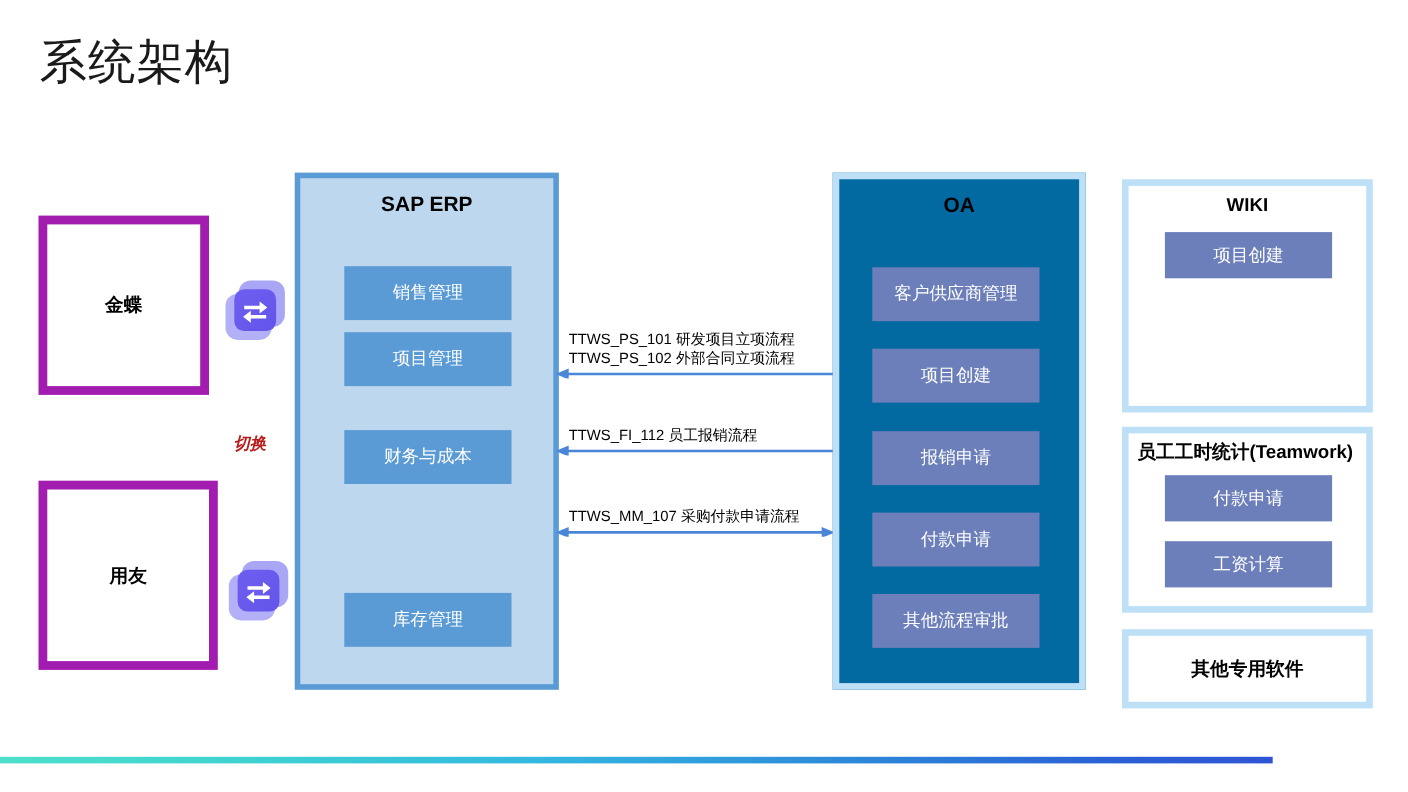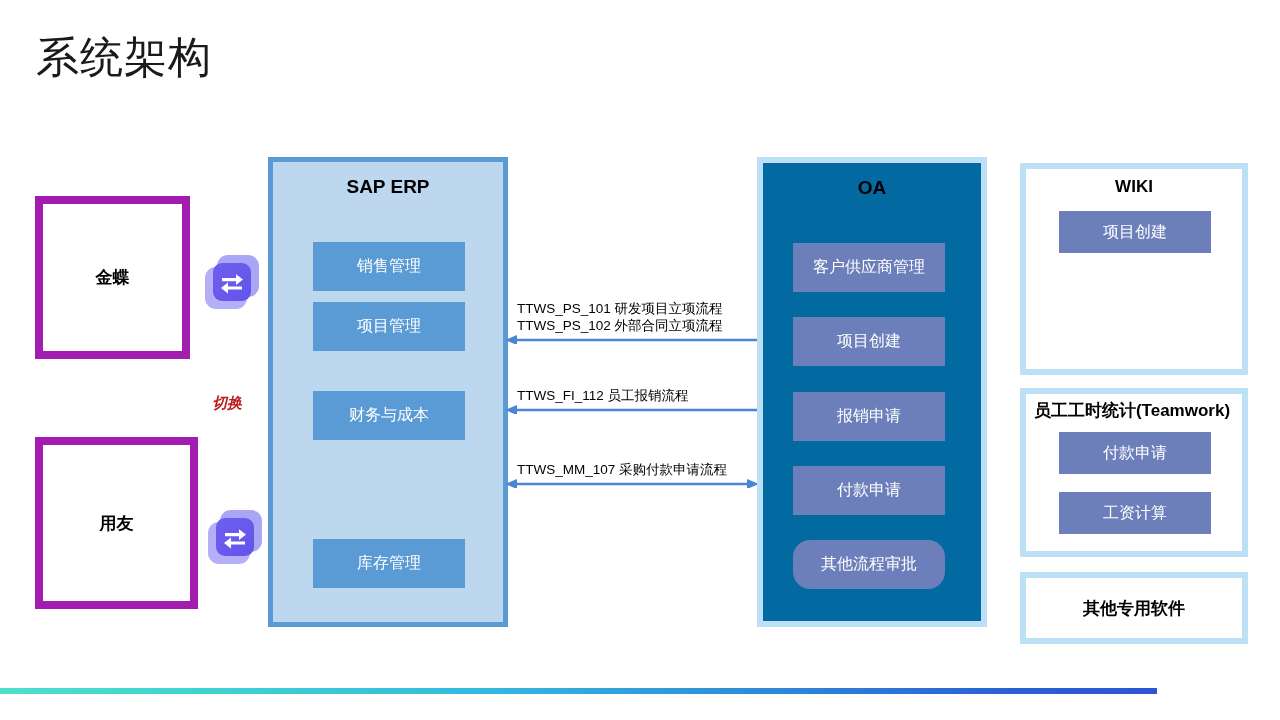--- a/index.html
+++ b/index.html
@@ -358,21 +358,21 @@
   </div>
 </div>
 
 <div class="panel" id="oa-panel">
   <div id="oa-title">OA</div>
 
   <div class="oa-module" style="top:80px;">客户供应商管理</div>
   <div class="oa-module" style="top:154px;">项目创建</div>
   <div class="oa-module" style="top:229px;">报销申请</div>
   <div class="oa-module" style="top:303px;">付款申请</div>
-  <div class="oa-module" style="top:377px;border-radius:17px;">其他流程审批</div>
+  <div class="oa-module" style="top:377px;">其他流程审批</div>
 </div>
 
 <div class="panel" id="wiki-panel">
   <div id="wiki-title">WIKI</div>
 
   <div class="wiki-module" style="top:42px;">项目创建</div>
 </div>
 
 <div class="panel" id="teamwork-panel">
   <div id="teamwork-title">员工工时统计(Teamwork)</div>

